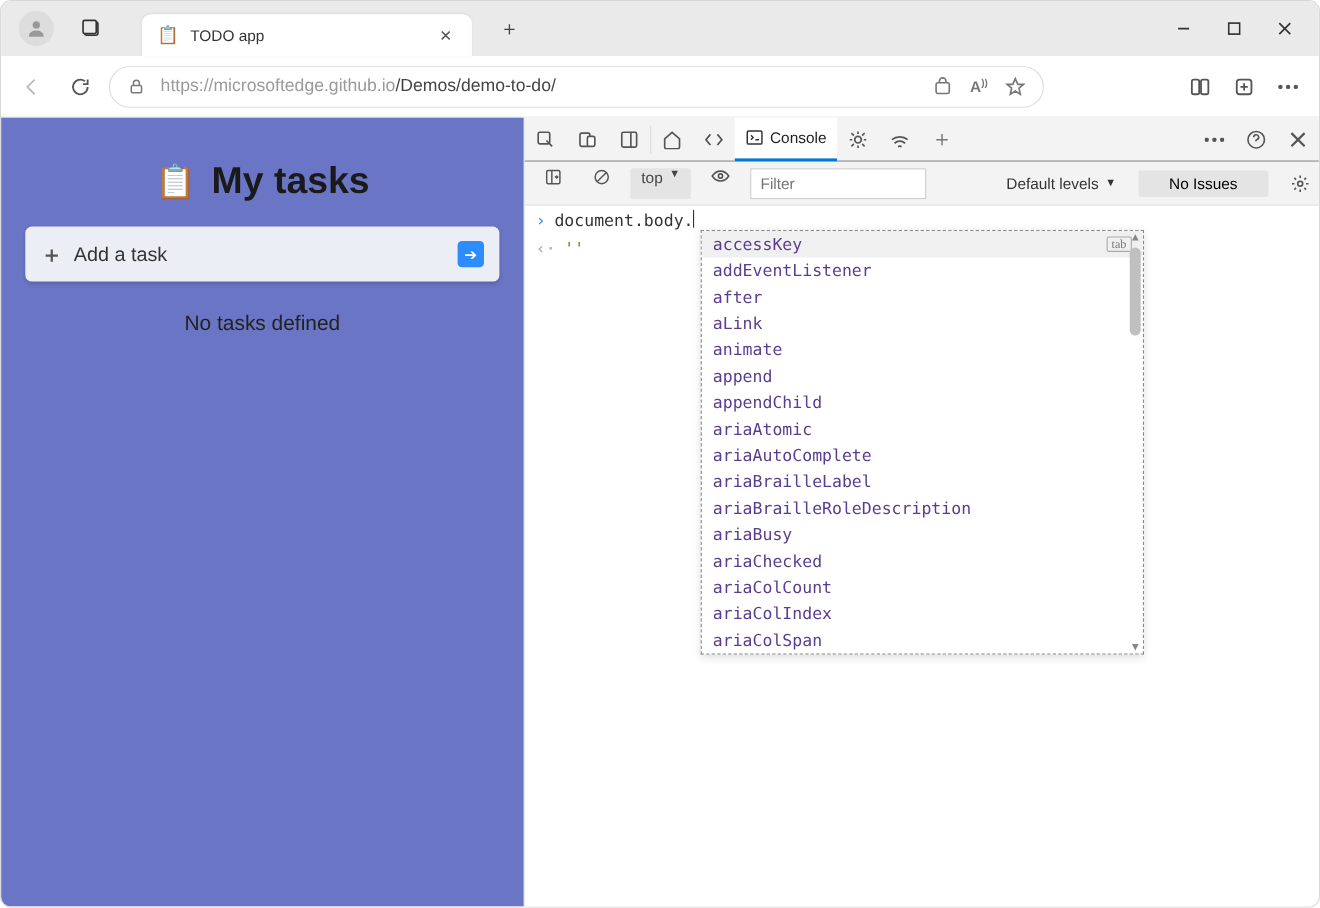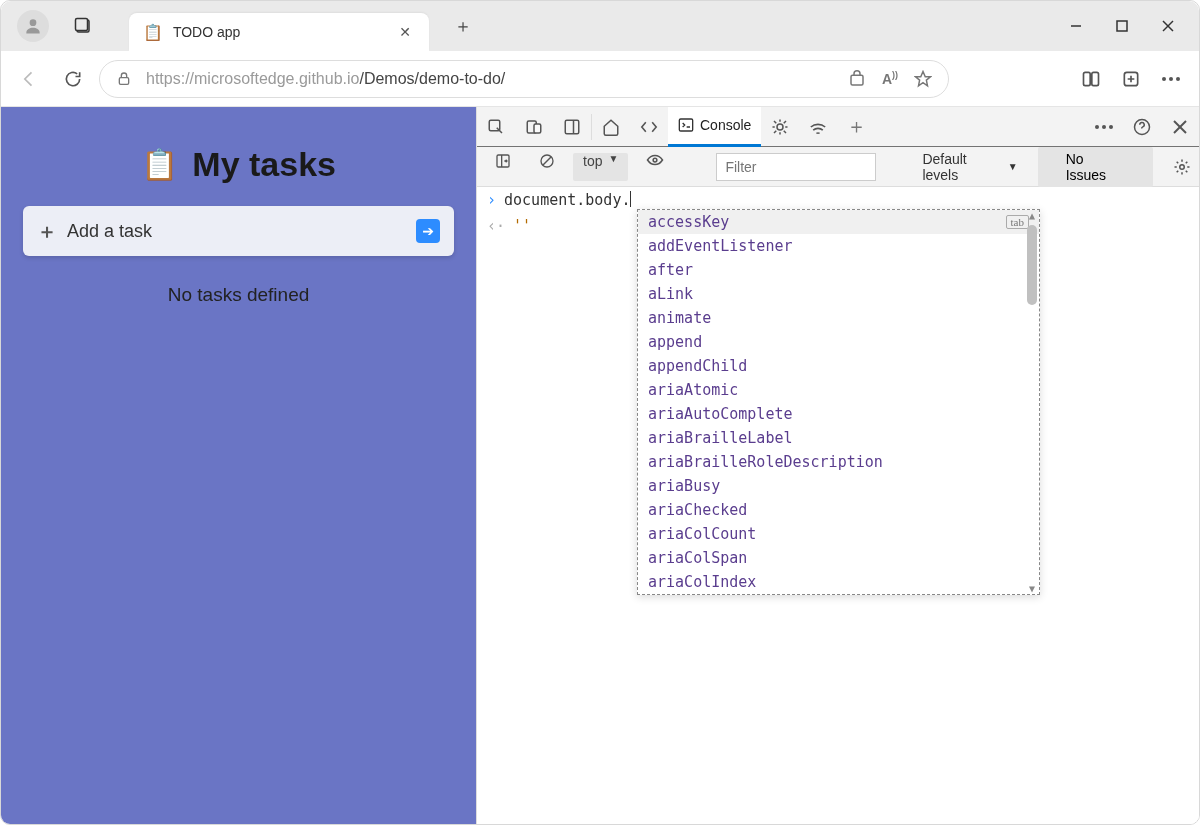--- a/index.html
+++ b/index.html
@@ -47,21 +47,21 @@
 .dt-tabs { height: 40px; display: flex; align-items: center; border-bottom: 1px solid #737373; background: #f3f3f3; }
 .dt-tabbtn { height: 40px; padding: 0 10px; display: flex; align-items: center; justify-content: center; color: #555; gap: 6px; font-size: 14px; }
 .dt-tabbtn.icon-only { width: 38px; padding: 0; }
 .dt-sep { width: 1px; height: 26px; background: #ddd; }
 .dt-tabbtn.active { border-bottom: 3px solid #0078d4; color: #222; background: #fff; }
 .dt-tabs-right { margin-left: auto; display: flex; align-items: center; }
 
 .dt-console-bar { height: 40px; display: flex; align-items: center; border-bottom: 1px solid #ddd; padding: 0 8px; gap: 8px; background: #f3f3f3; }
 .dt-chip { height: 28px; padding: 0 10px; display: flex; gap: 6px; font-size: 14px; color: #444; border-radius: 2px; }
 .dt-chip.bg { background: #e4e4e4; }
-.dt-filter { height: 28px; border: 1px solid #ccc; padding: 0 8px; font-size: 14px; width: 160px; background: #fff; margin-left: 34px; }
+.dt-filter { height: 28px; border: 1px solid #ccc; padding: 0 8px; font-size: 14px; width: 160px; background: #fff; }
 .dt-levels { margin-left: auto; font-size: 14px; color: #333; display: flex; align-items: center; gap: 6px; padding-left: 38px; }
 .dt-issues { background: #e4e4e4; padding: 4px 28px; border-radius: 2px; font-size: 14px; margin-left: 12px; }
 .dt-gear { margin-left: 12px; color: #555; }
 
 .dt-body { flex: 1; background: #fff; position: relative; font-family: Consolas, monospace; font-size: 15px; overflow: hidden; }
 .dt-line { display: flex; padding: 4px 10px; }
 .dt-line .chev { color: #2d8cff; margin-right: 8px; }
 .dt-line .chev.out { color: #aaa; }
 .dt-code { color: #333; }
 .dt-cursor { display: inline-block; width: 1px; height: 16px; background: #333; vertical-align: middle; }
@@ -356,24 +356,24 @@
             <div class="ac-row">
               <span>ariaBusy</span>
             </div>
             <div class="ac-row">
               <span>ariaChecked</span>
             </div>
             <div class="ac-row">
               <span>ariaColCount</span>
             </div>
             <div class="ac-row">
+              <span>ariaColIndex</span>
+            </div>
+            <div class="ac-row">
               <span>ariaColSpan</span>
-            </div>
-            <div class="ac-row">
-              <span>ariaColIndex</span>
             </div>
           </div>
         <div class="ac-scroll">
           <span class="arrow">▲</span>
           <div class="thumb"></div>
           <div class="track"></div>
           <span class="arrow">▼</span>
         </div>
       </div>
     </div>

